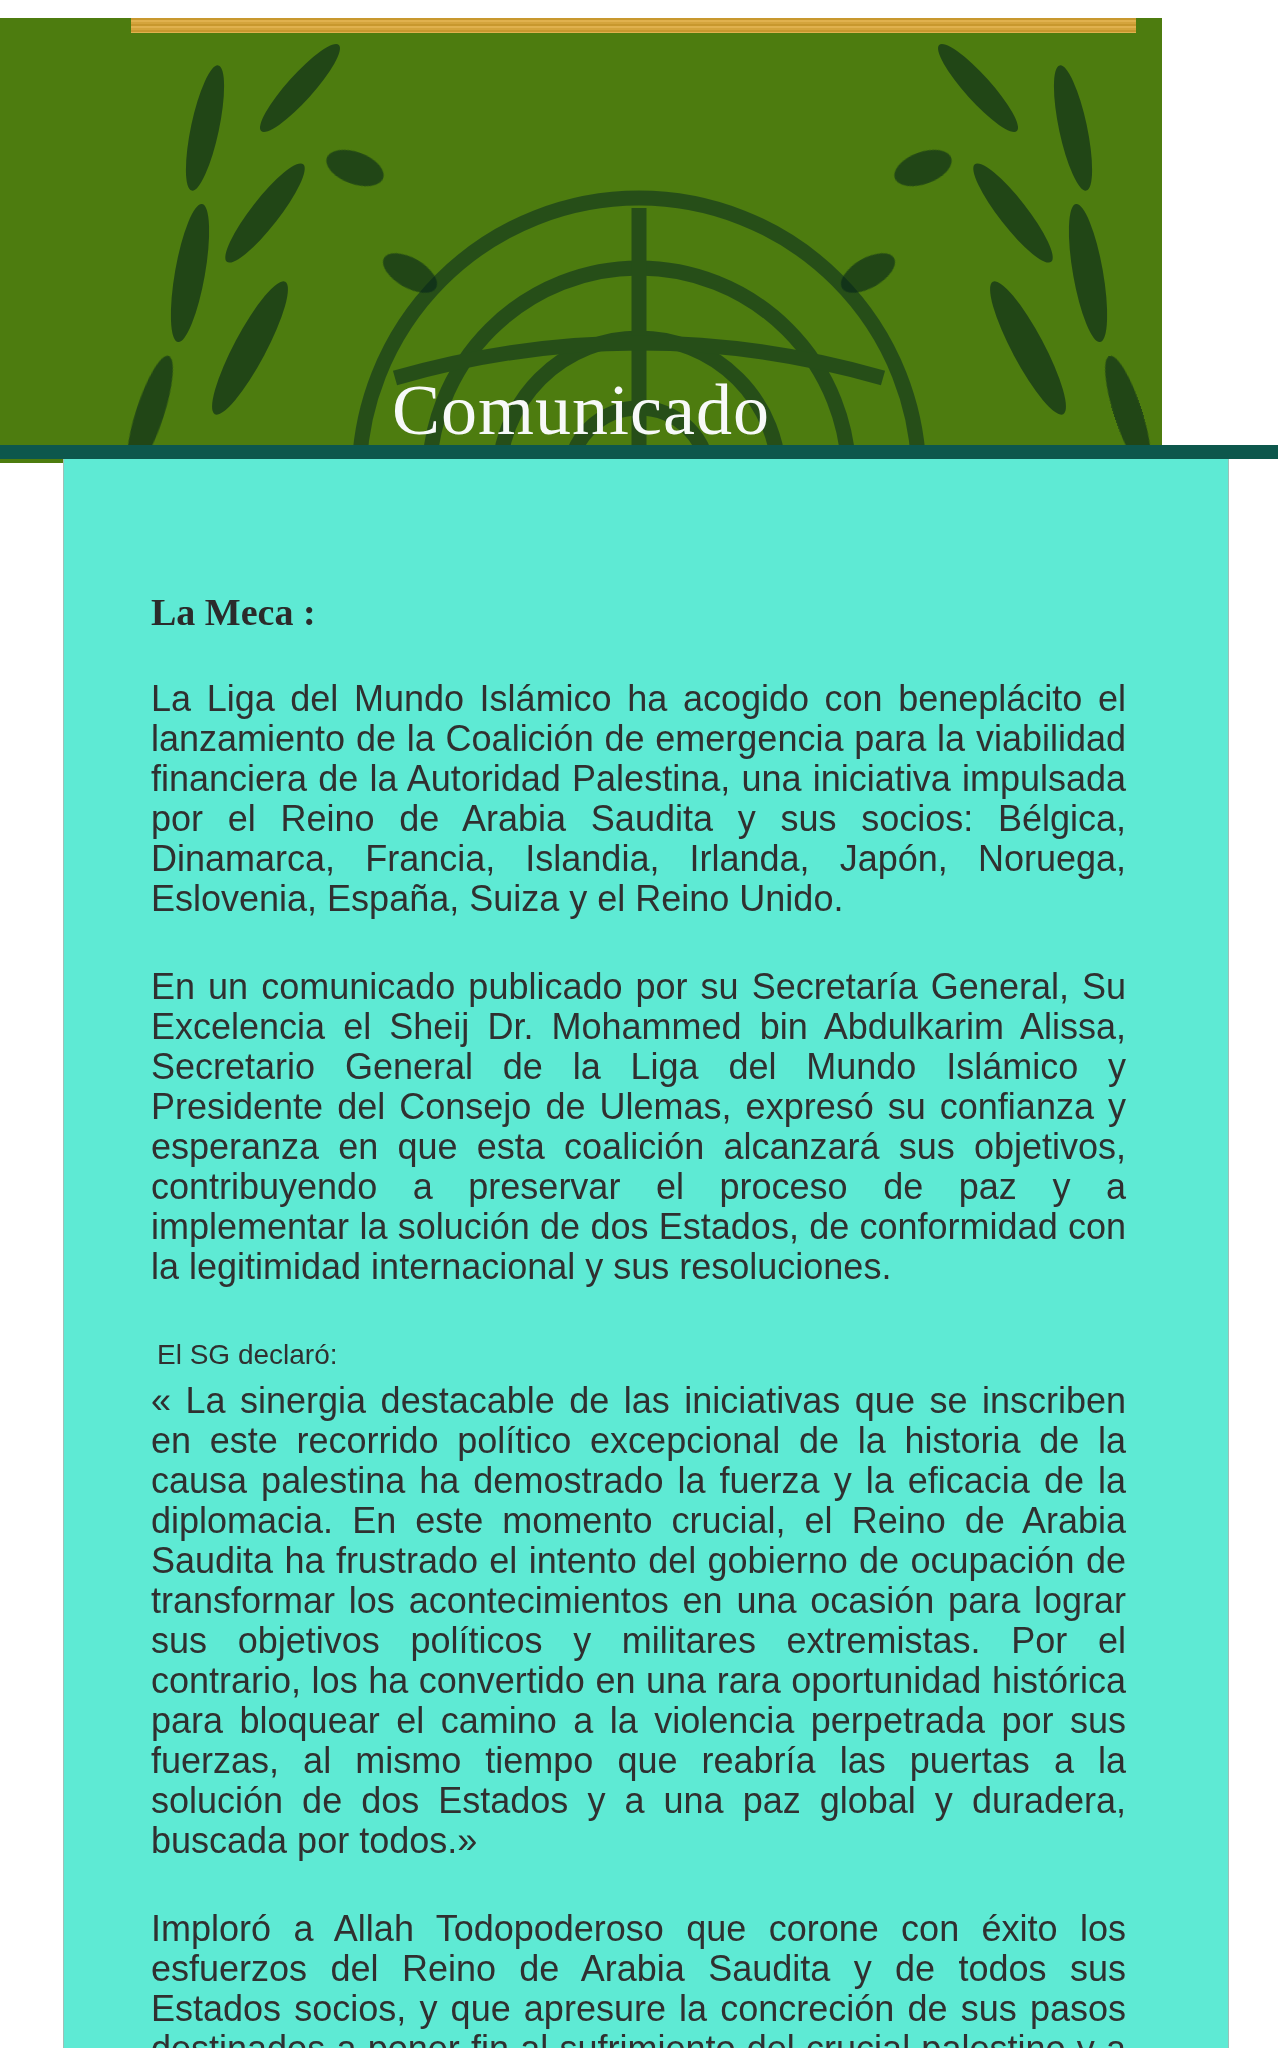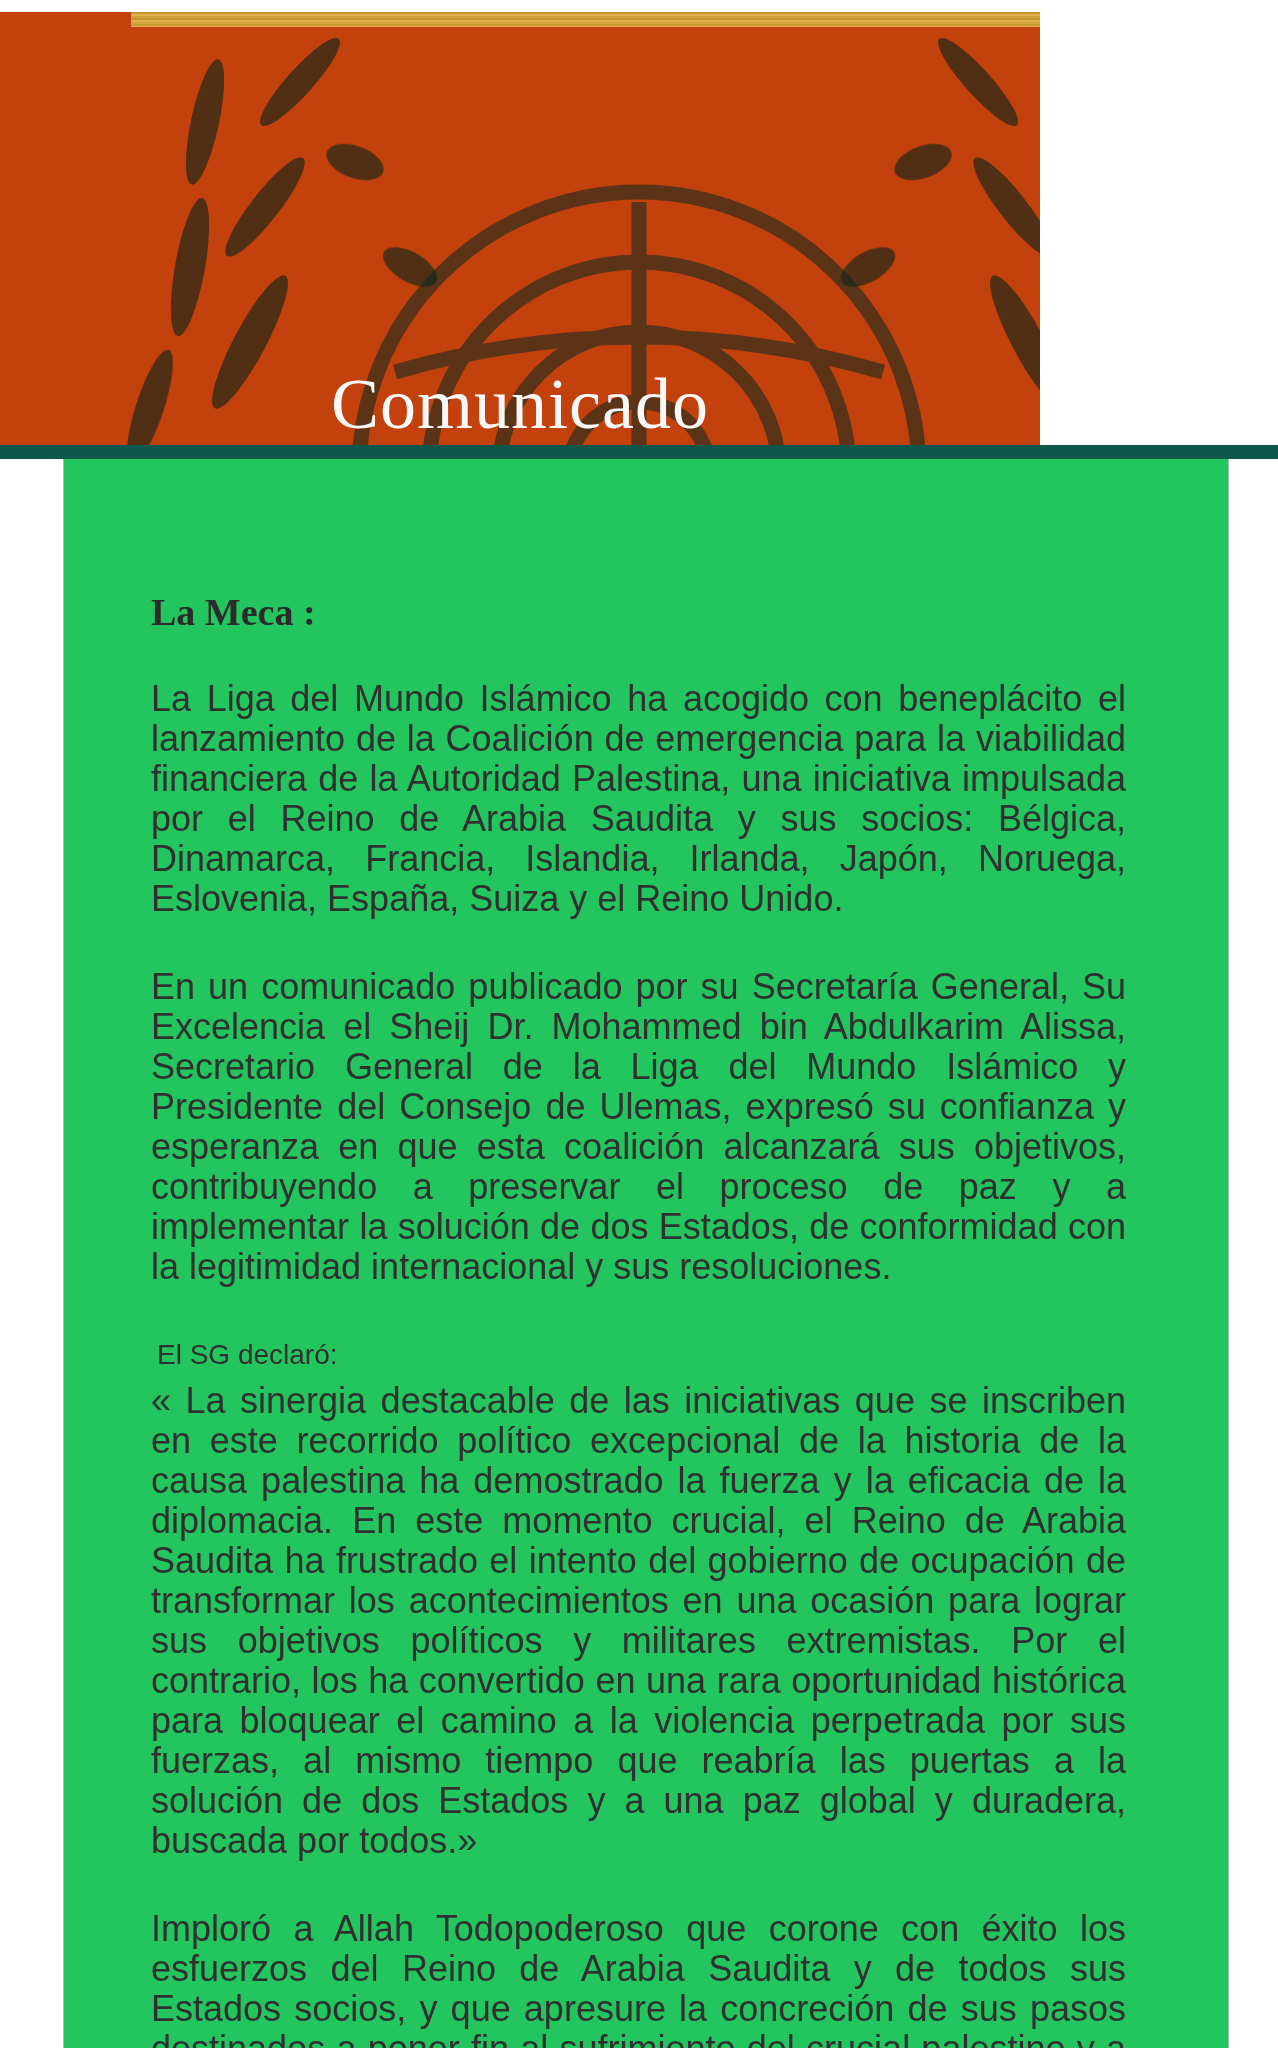--- a/index.html
+++ b/index.html
@@ -6,27 +6,27 @@
     margin:0;padding:0;
     width:1278px;height:2048px;
     background:#ffffff;
     overflow:hidden;
     font-family:"Liberation Sans","DejaVu Sans",sans-serif;
   }
   .page{position:relative;width:1278px;height:2048px;}
 
   
   .header{
-    position:absolute;top:12px;left:0;width:1040px;height:445px;
+    position:absolute;top:18px;left:0;width:1162px;height:445px;
     overflow:hidden;
     background:
       linear-gradient(180deg, rgba(3,18,13,.55) 0%, rgba(3,18,13,0) 18%),
       radial-gradient(ellipse 42% 38% at 50% 52%, rgba(24,96,76,.50), rgba(24,96,76,0) 72%),
       radial-gradient(ellipse 120% 115% at 50% 32%, #0b3c30 0%, #08criterio 0%, #082e25 48%, #051d17 100%);
-    background-color:#c2410c;
+    background-color:#4d7c0f;
   }
   .gold-bar{
     position:absolute;top:0;left:131px;width:1005px;height:15px;
     background:repeating-linear-gradient(180deg,#c8982e 0 2px,#e0b14e 2px 4px,#d4a43c 4px 6px);
   }
   .header-decor{position:absolute;top:0;left:0;width:1278px;height:445px;display:block;}
   .page-title{
     position:absolute;left:0;bottom:14px;width:100%;
     text-align:center;
     color:#f7f9f8;
@@ -35,21 +35,21 @@
     letter-spacing:1px;
   }
   .teal-band{
     position:absolute;top:445px;left:0;width:1278px;height:14px;
     background:#0d574c;
   }
 
   
   .card{
     position:absolute;top:459px;left:63px;width:1166px;height:1589px;
-    background:#22c55e;
+    background:#5eead4;
     border-left:1px solid #9fbfb7;
     border-right:1px solid #9fbfb7;
     box-sizing:border-box;
     padding:132px 102px 0 87px;
   }
   .location-heading{
     margin:0 0 44px 0;
     font-family:"Liberation Serif","DejaVu Serif",serif;
     font-weight:700;
     font-size:38px;line-height:1.15;

